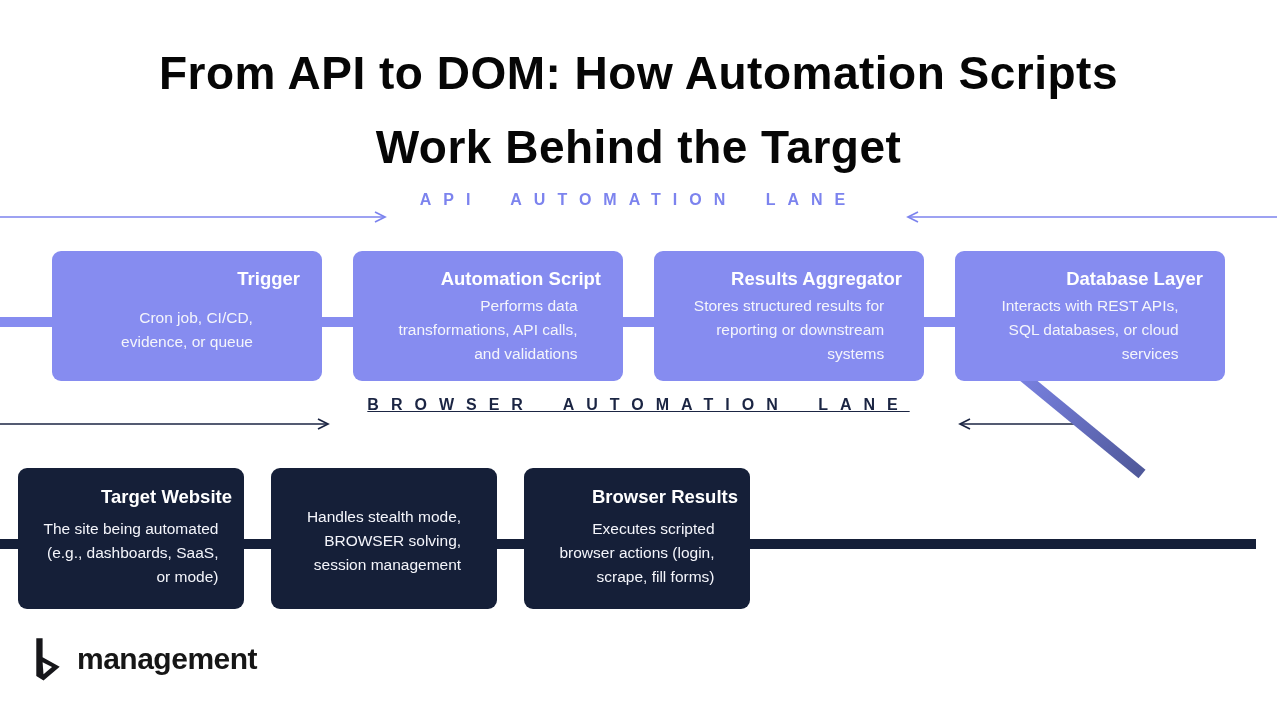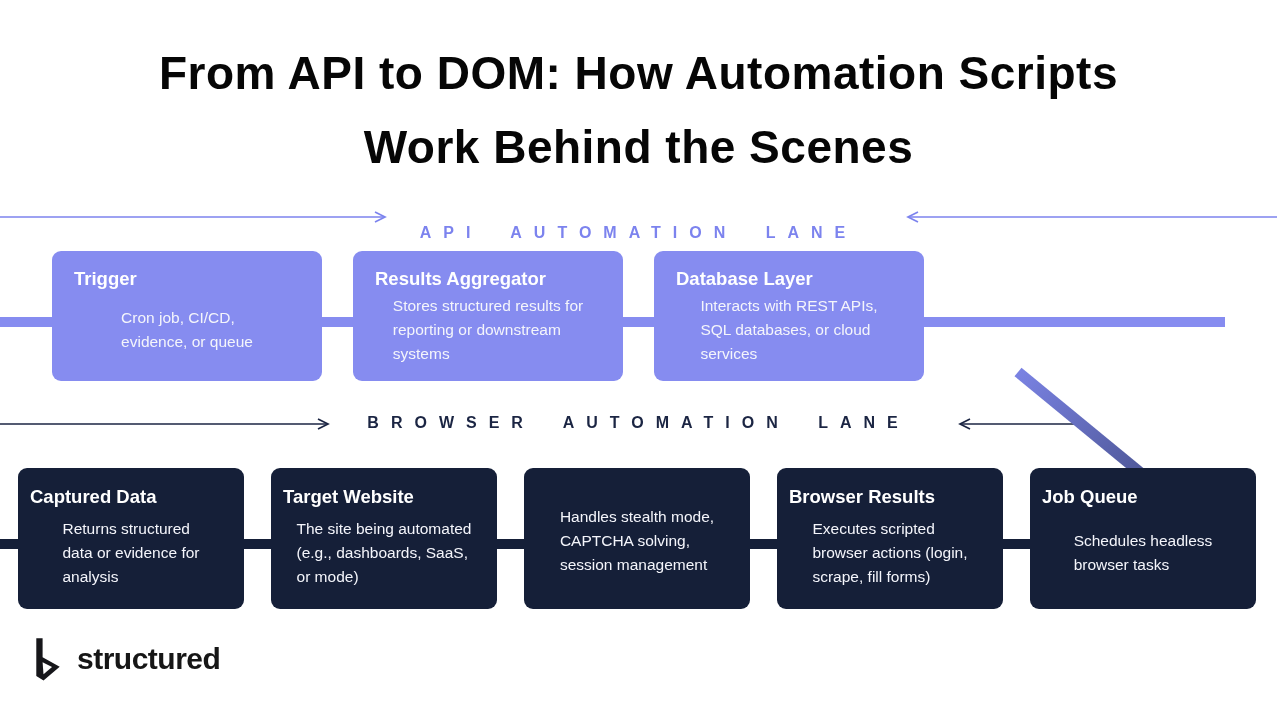--- a/index.html
+++ b/index.html
@@ -26,39 +26,39 @@
   .lane-label{
     position:absolute;
     left:50%;transform:translateX(-50%);
     font-weight:bold;
     font-size:16px;
     letter-spacing:12px;
     word-spacing:12px;
     white-space:nowrap;
     z-index:2;
   }
-  .lane-label.api{top:224px;color:var(--lane-api,#7C83EE);}
-  .lane-label.browser{top:414px;color:var(--lane-browser,#1B2543);}
+  .lane-label.api{top:191px;color:var(--lane-api,#7C83EE);}
+  .lane-label.browser{top:396px;color:var(--lane-browser,#1B2543);text-decoration:underline;}
   .lane-line{position:absolute;z-index:1;}
   
   .bar{position:absolute;height:10px;z-index:1;}
   .bar.api{top:317px;left:0;width:1225px;background:var(--purple,#868CF0);}
   .bar.browser{top:539px;left:0;width:1256px;background:var(--navy,#151F38);}
   
   .diagonal{position:absolute;top:0;left:0;z-index:2;}
   
   .row{position:absolute;display:flex;z-index:3;}
   .row.api-row{top:251px;left:52px;gap:31px;}
   .row.browser-row{top:468px;left:18px;gap:27px;}
   .box{
     box-sizing:border-box;
     border-radius:9px;
     color:#ffffff;
     display:flex;flex-direction:column;
-    text-align:left;
+    text-align:right;
   }
   .box.purple{
     width:270px;height:130px;
     background:var(--purple,#868CF0);
     padding:16px 22px 12px;
   }
   .box.dark{
     width:226px;height:141px;
     background:var(--navy,#151F38);
     padding:17px 12px 13px;
@@ -90,40 +90,46 @@
     color:#161616;
   }
 </style>
 </head>
 <body>
 
 <div class="canvas" style="--purple: #868CF0; --navy: #151F38; --lane-api: #7C83EE; --lane-browser: #1B2543; --title-color: #060606;">
 
   <div class="title">
     <div>From API to DOM: How Automation Scripts</div>
-    <div>Work Behind the Scenes</div>
+    <div>Work Behind the Target</div>
   </div>
 
   <svg class="lane-line" style="left:0;top:203px;" width="392" height="28" viewBox="0 0 392 28">
     <line x1="0" y1="14" x2="384" y2="14" stroke="#7C83EE" stroke-width="1.7"></line>
     <polyline points="375,9 385,14 375,19" fill="none" stroke="#7C83EE" stroke-width="1.7"></polyline>
   </svg>
   <span class="lane-label api">API AUTOMATION LANE</span>
   <svg class="lane-line" style="left:900px;top:203px;" width="377" height="28" viewBox="0 0 377 28">
     <line x1="9" y1="14" x2="377" y2="14" stroke="#7C83EE" stroke-width="1.7"></line>
     <polyline points="18,9 8,14 18,19" fill="none" stroke="#7C83EE" stroke-width="1.7"></polyline>
   </svg>
 
   <div class="bar api"></div>
 
   <div class="row api-row">
     <div class="box purple">
       <div class="box-title">Trigger</div>
       <div class="box-body">Cron job, CI/CD,
 evidence, or queue</div>
+    </div>
+    <div class="box purple">
+      <div class="box-title">Automation Script</div>
+      <div class="box-body">Performs data
+transformations, API calls,
+and validations</div>
     </div>
     <div class="box purple">
       <div class="box-title">Results Aggregator</div>
       <div class="box-body">Stores structured results for
 reporting or downstream
 systems</div>
     </div>
     <div class="box purple">
       <div class="box-title">Database Layer</div>
       <div class="box-body">Interacts with REST APIs,
@@ -149,50 +155,39 @@
         <stop offset="1" stop-color="#4F5899"></stop>
       </linearGradient>
     </defs>
     <line x1="1018" y1="372" x2="1142" y2="474" stroke="url(#diagGrad)" stroke-width="11"></line>
   </svg>
 
   <div class="bar browser"></div>
 
   <div class="row browser-row">
     <div class="box dark">
-      <div class="box-title">Captured Data</div>
-      <div class="box-body">Returns structured
-data or evidence for
-analysis</div>
-    </div>
-    <div class="box dark">
       <div class="box-title">Target Website</div>
       <div class="box-body">The site being automated
 (e.g., dashboards, SaaS,
 or mode)</div>
     </div>
     <div class="box dark">
       <div class="box-body">Handles stealth mode,
-CAPTCHA solving,
+BROWSER solving,
 session management</div>
     </div>
     <div class="box dark">
       <div class="box-title">Browser Results</div>
       <div class="box-body">Executes scripted
 browser actions (login,
 scrape, fill forms)</div>
     </div>
-    <div class="box dark">
-      <div class="box-title">Job Queue</div>
-      <div class="box-body">Schedules headless
-browser tasks</div>
-    </div>
   </div>
 
   <div class="logo">
     <svg width="36" height="46" viewBox="0 0 40 50">
       <path d="M7,2 L14,2 L14,23 L33,33.5 L15,49 L7,44 Z" fill="#16161a"></path>
       <path d="M14,28.5 L24.5,34 L15,42 Z" fill="#ffffff"></path>
     </svg>
-    <span class="logo-word">structured</span>
+    <span class="logo-word">management</span>
   </div>
 
 </div>
 
 </body></html>

